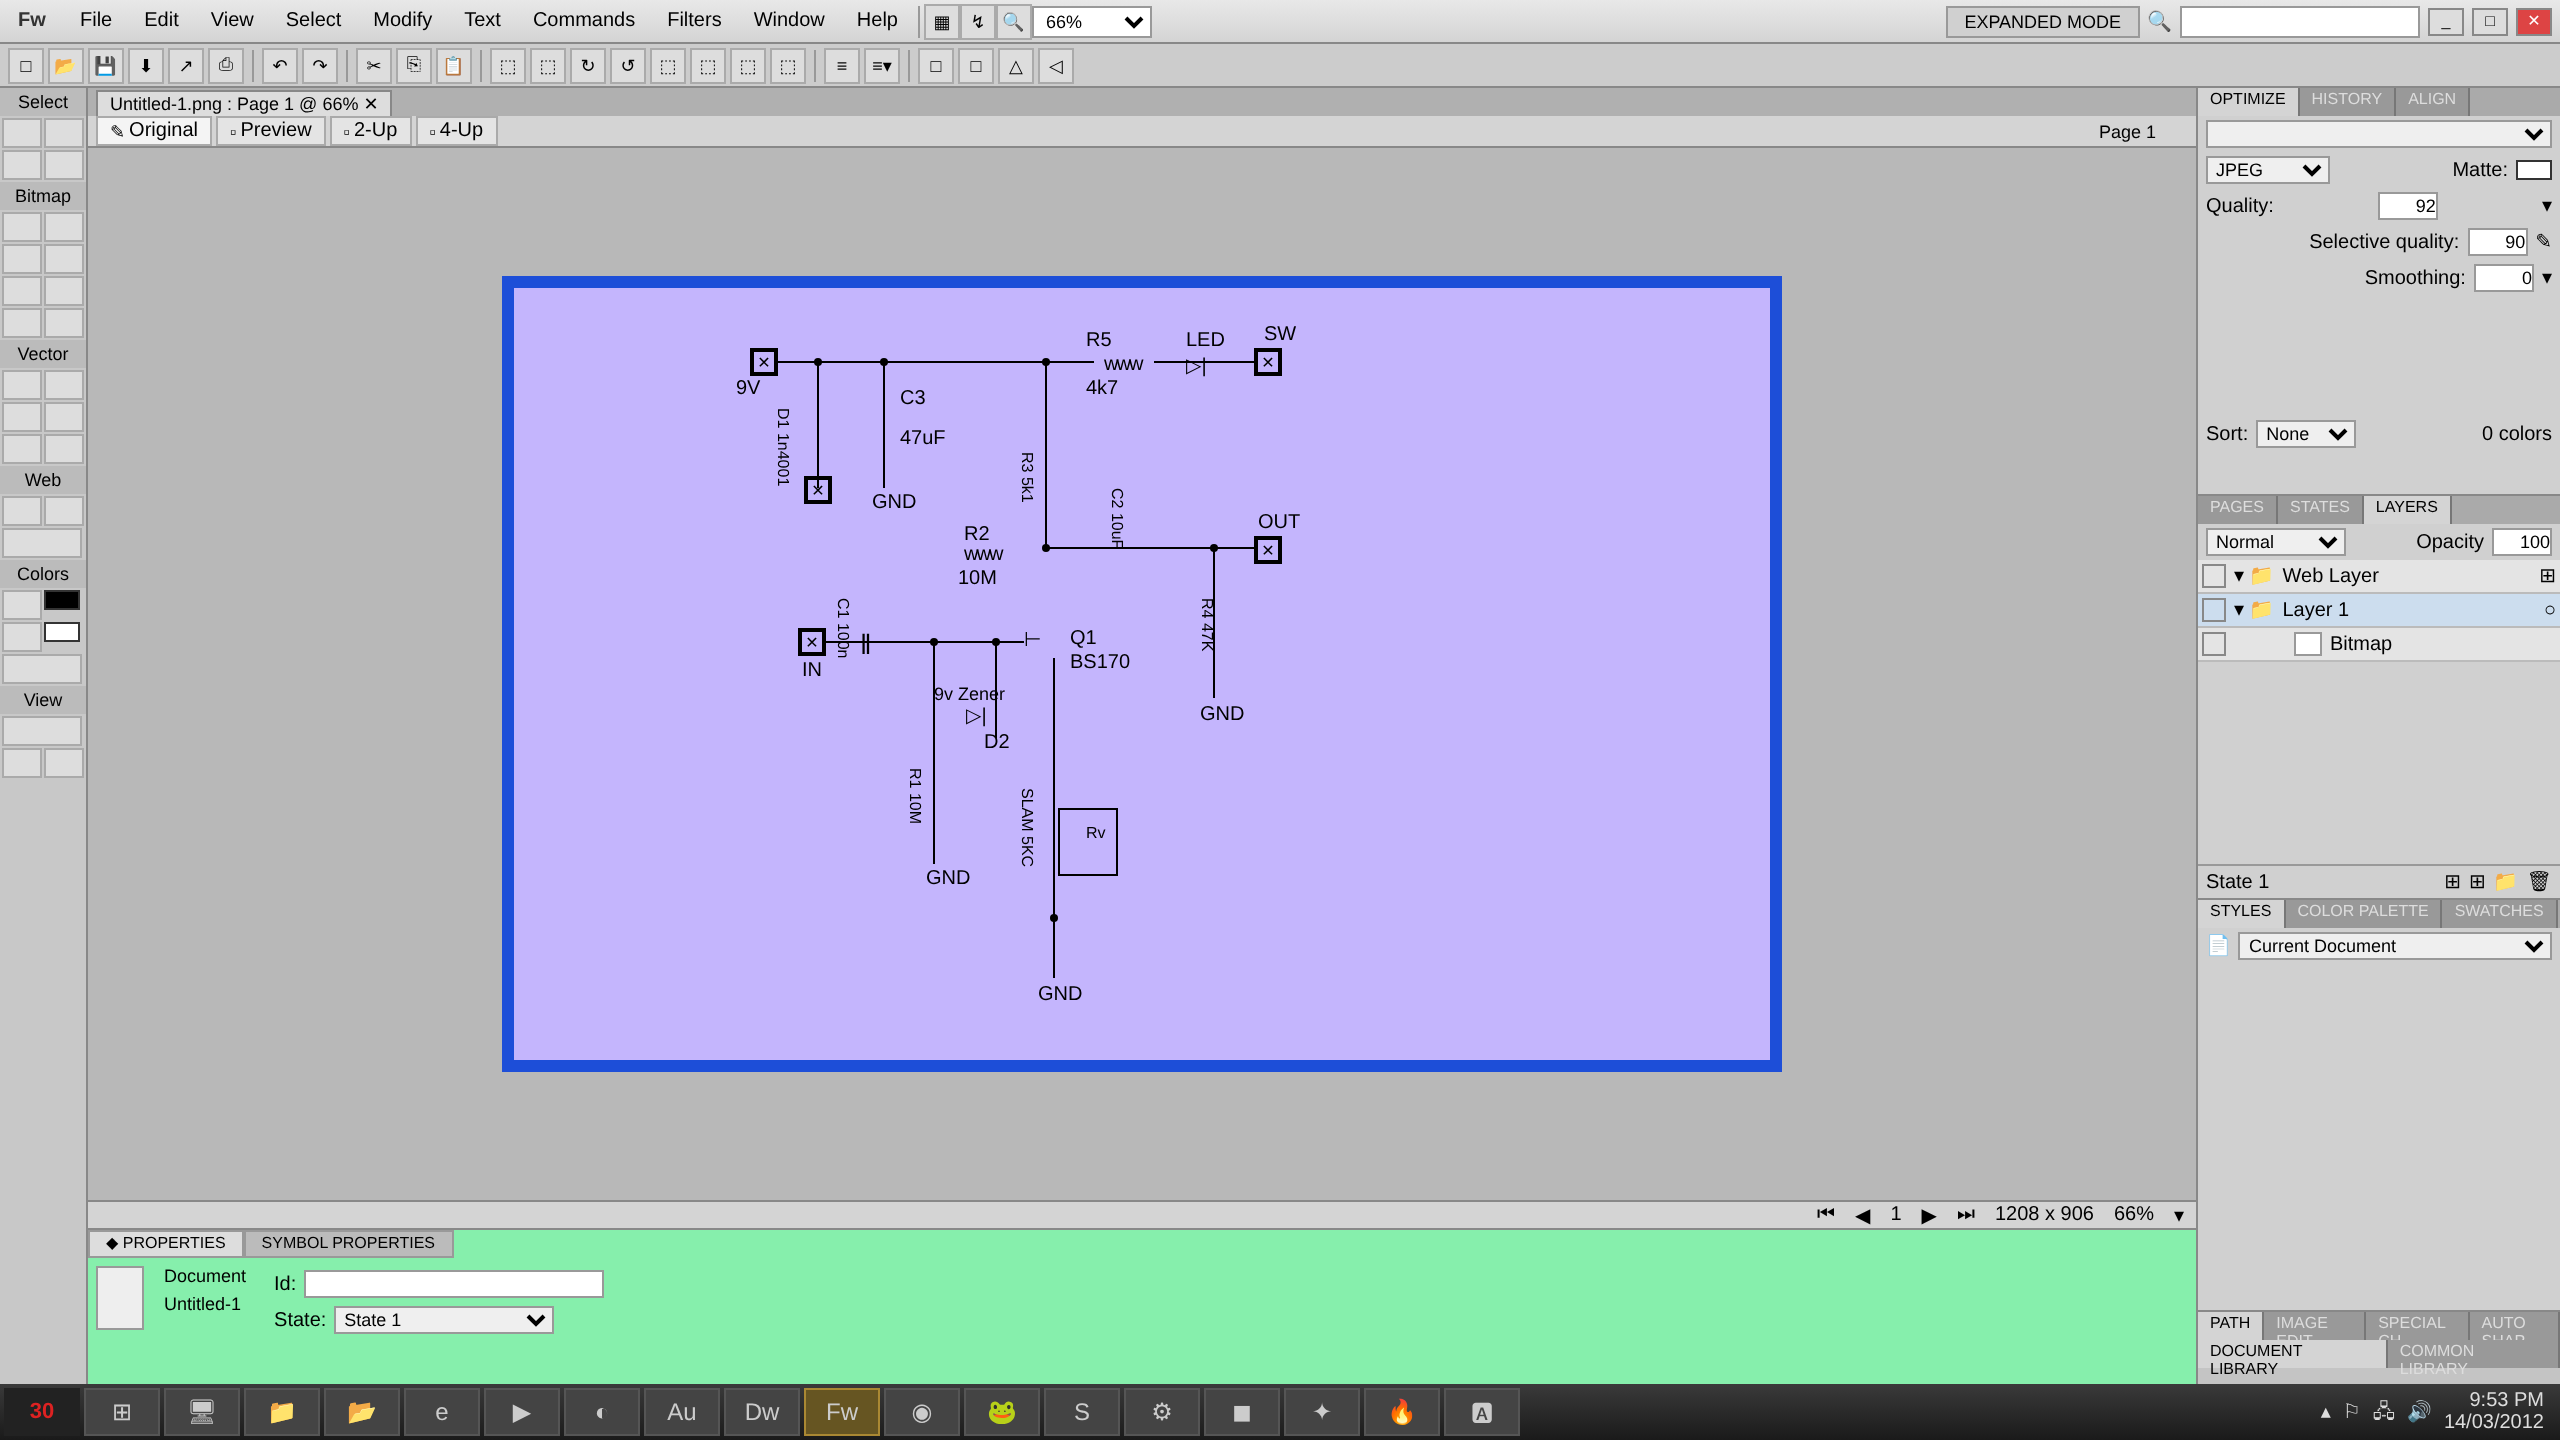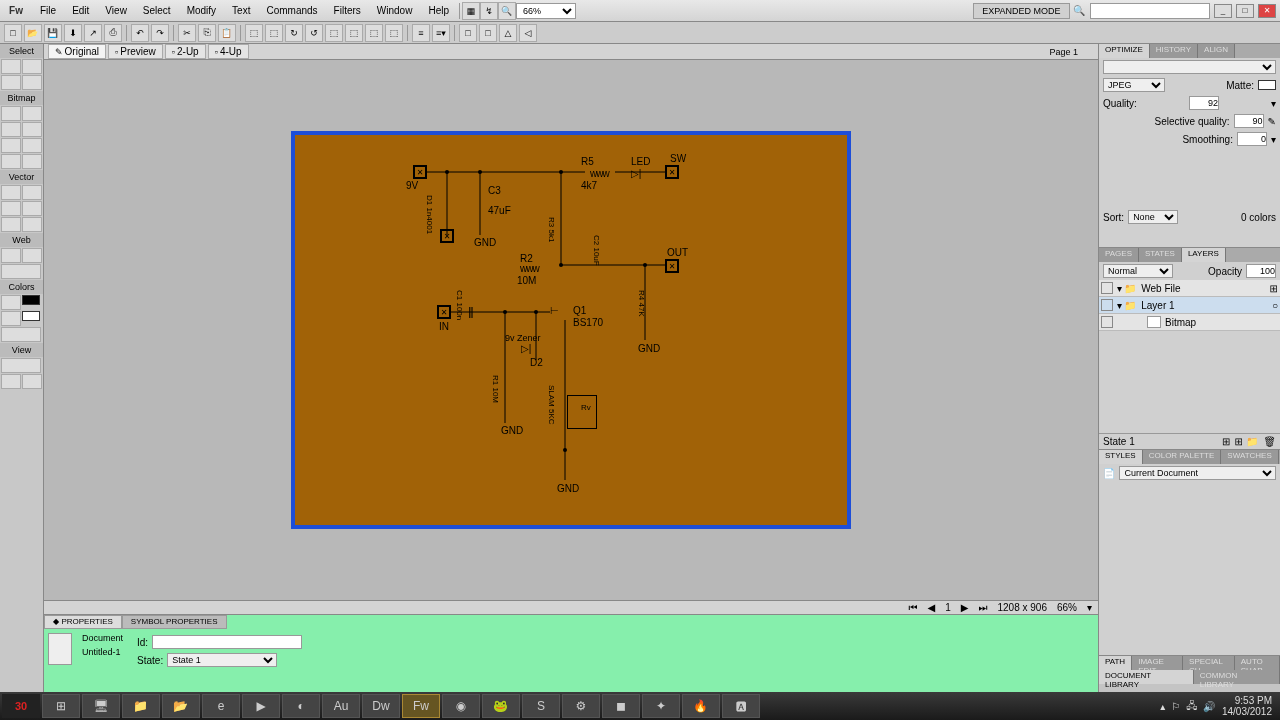--- a/index.html
+++ b/index.html
@@ -29,21 +29,21 @@
 
 .center { flex: 1; display: flex; flex-direction: column; background: #b8b8b8; }
 .doc-tab-bar { height: 14px; background: #b0b0b0; display: flex; align-items: center; padding-left: 4px; }
 .doc-tab { background: #ddd; padding: 1px 6px; font-size: 9px; border: 1px solid #888; border-bottom: none; }
 .view-tabs { height: 16px; background: #d4d4d4; display: flex; align-items: center; padding-left: 4px; gap: 2px; border-bottom: 1px solid #888; }
 .view-tab { padding: 1px 6px; font-size: 9px; border: 1px solid #aaa; background: #e4e4e4; display: flex; align-items: center; gap: 2px; }
 .view-tab.active { background: #f4f4f4; }
 .right-label { margin-left: auto; margin-right: 20px; font-size: 9px; }
 
 .canvas-area { flex: 1; background: #b8b8b8; overflow: auto; position: relative; display: flex; align-items: center; justify-content: center; }
-.schematic { width: 560px; height: 398px; background: #a16207; border: 4px solid #1d4ed8; position: relative; }
+.schematic { width: 640px; height: 398px; background: #c4b5fd; border: 6px solid #1d4ed8; position: relative; }
 .stext { position: absolute; font-size: 10px; font-family: Arial; color: #000; }
 .node { position: absolute; width: 14px; height: 14px; border: 2px solid black; display: flex; align-items: center; justify-content: center; }
 .node::before { content: '✕'; font-size: 8px; }
 
 .status-bar { height: 14px; background: #d4d4d4; border-top: 1px solid #888; display: flex; align-items: center; justify-content: flex-end; padding: 0 6px; gap: 10px; font-size: 9px; }
 
 .properties-panel { height: 78px; background: #86efac; border-top: 1px solid #888; }
 .prop-tabs { height: 14px; display: flex; }
 .prop-tab { padding: 1px 8px; font-size: 8px; background: #bbb; border: 1px solid #999; }
 .prop-tab.active { background: #ddd; }
@@ -182,20 +182,23 @@
     </div>
     <div class="tool-section-label">View</div>
     <div class="tool-grid">
       <div class="tool single"></div>
       <div class="tool"></div>
         <div class="tool"></div>
     </div>
   </div>
 
   <div class="center">
+    <div class="doc-tab-bar">
+      <div class="doc-tab">Untitled-1.png : Page 1 @ 66% ✕</div>
+    </div>
     <div class="view-tabs">
       <div class="view-tab active">✎<span>Original</span></div>
       <div class="view-tab">▫<span>Preview</span></div>
       <div class="view-tab">▫<span>2-Up</span></div>
       <div class="view-tab">▫<span>4-Up</span></div>
       <div class="right-label">Page 1</div>
     </div>
 
     <div class="canvas-area">
       <div class="schematic">
@@ -355,21 +358,21 @@
     </div>
     <div class="panel-body" style="height:188px;display:flex;flex-direction:column">
       <div class="panel-row">
         <select class="small-select" style="flex:0 0 70px"><option>Normal</option></select>
         <span style="margin-left:auto">Opacity</span>
         <input class="small-input" value="100" style="">
       </div>
       <div class="layer-row">
         <div class="layer-eye"></div>
           <span>▾ 📁</span>
-        <span>Web File</span>
+        <span>Web Layer</span>
         <span style="margin-left:auto">⊞</span>
       </div>
       <div class="layer-row selected">
         <div class="layer-eye"></div>
           <span>▾ 📁</span>
         <span>Layer 1</span>
         <span style="margin-left:auto">○</span>
       </div>
       <div class="layer-row">
         <div class="layer-eye"></div>

